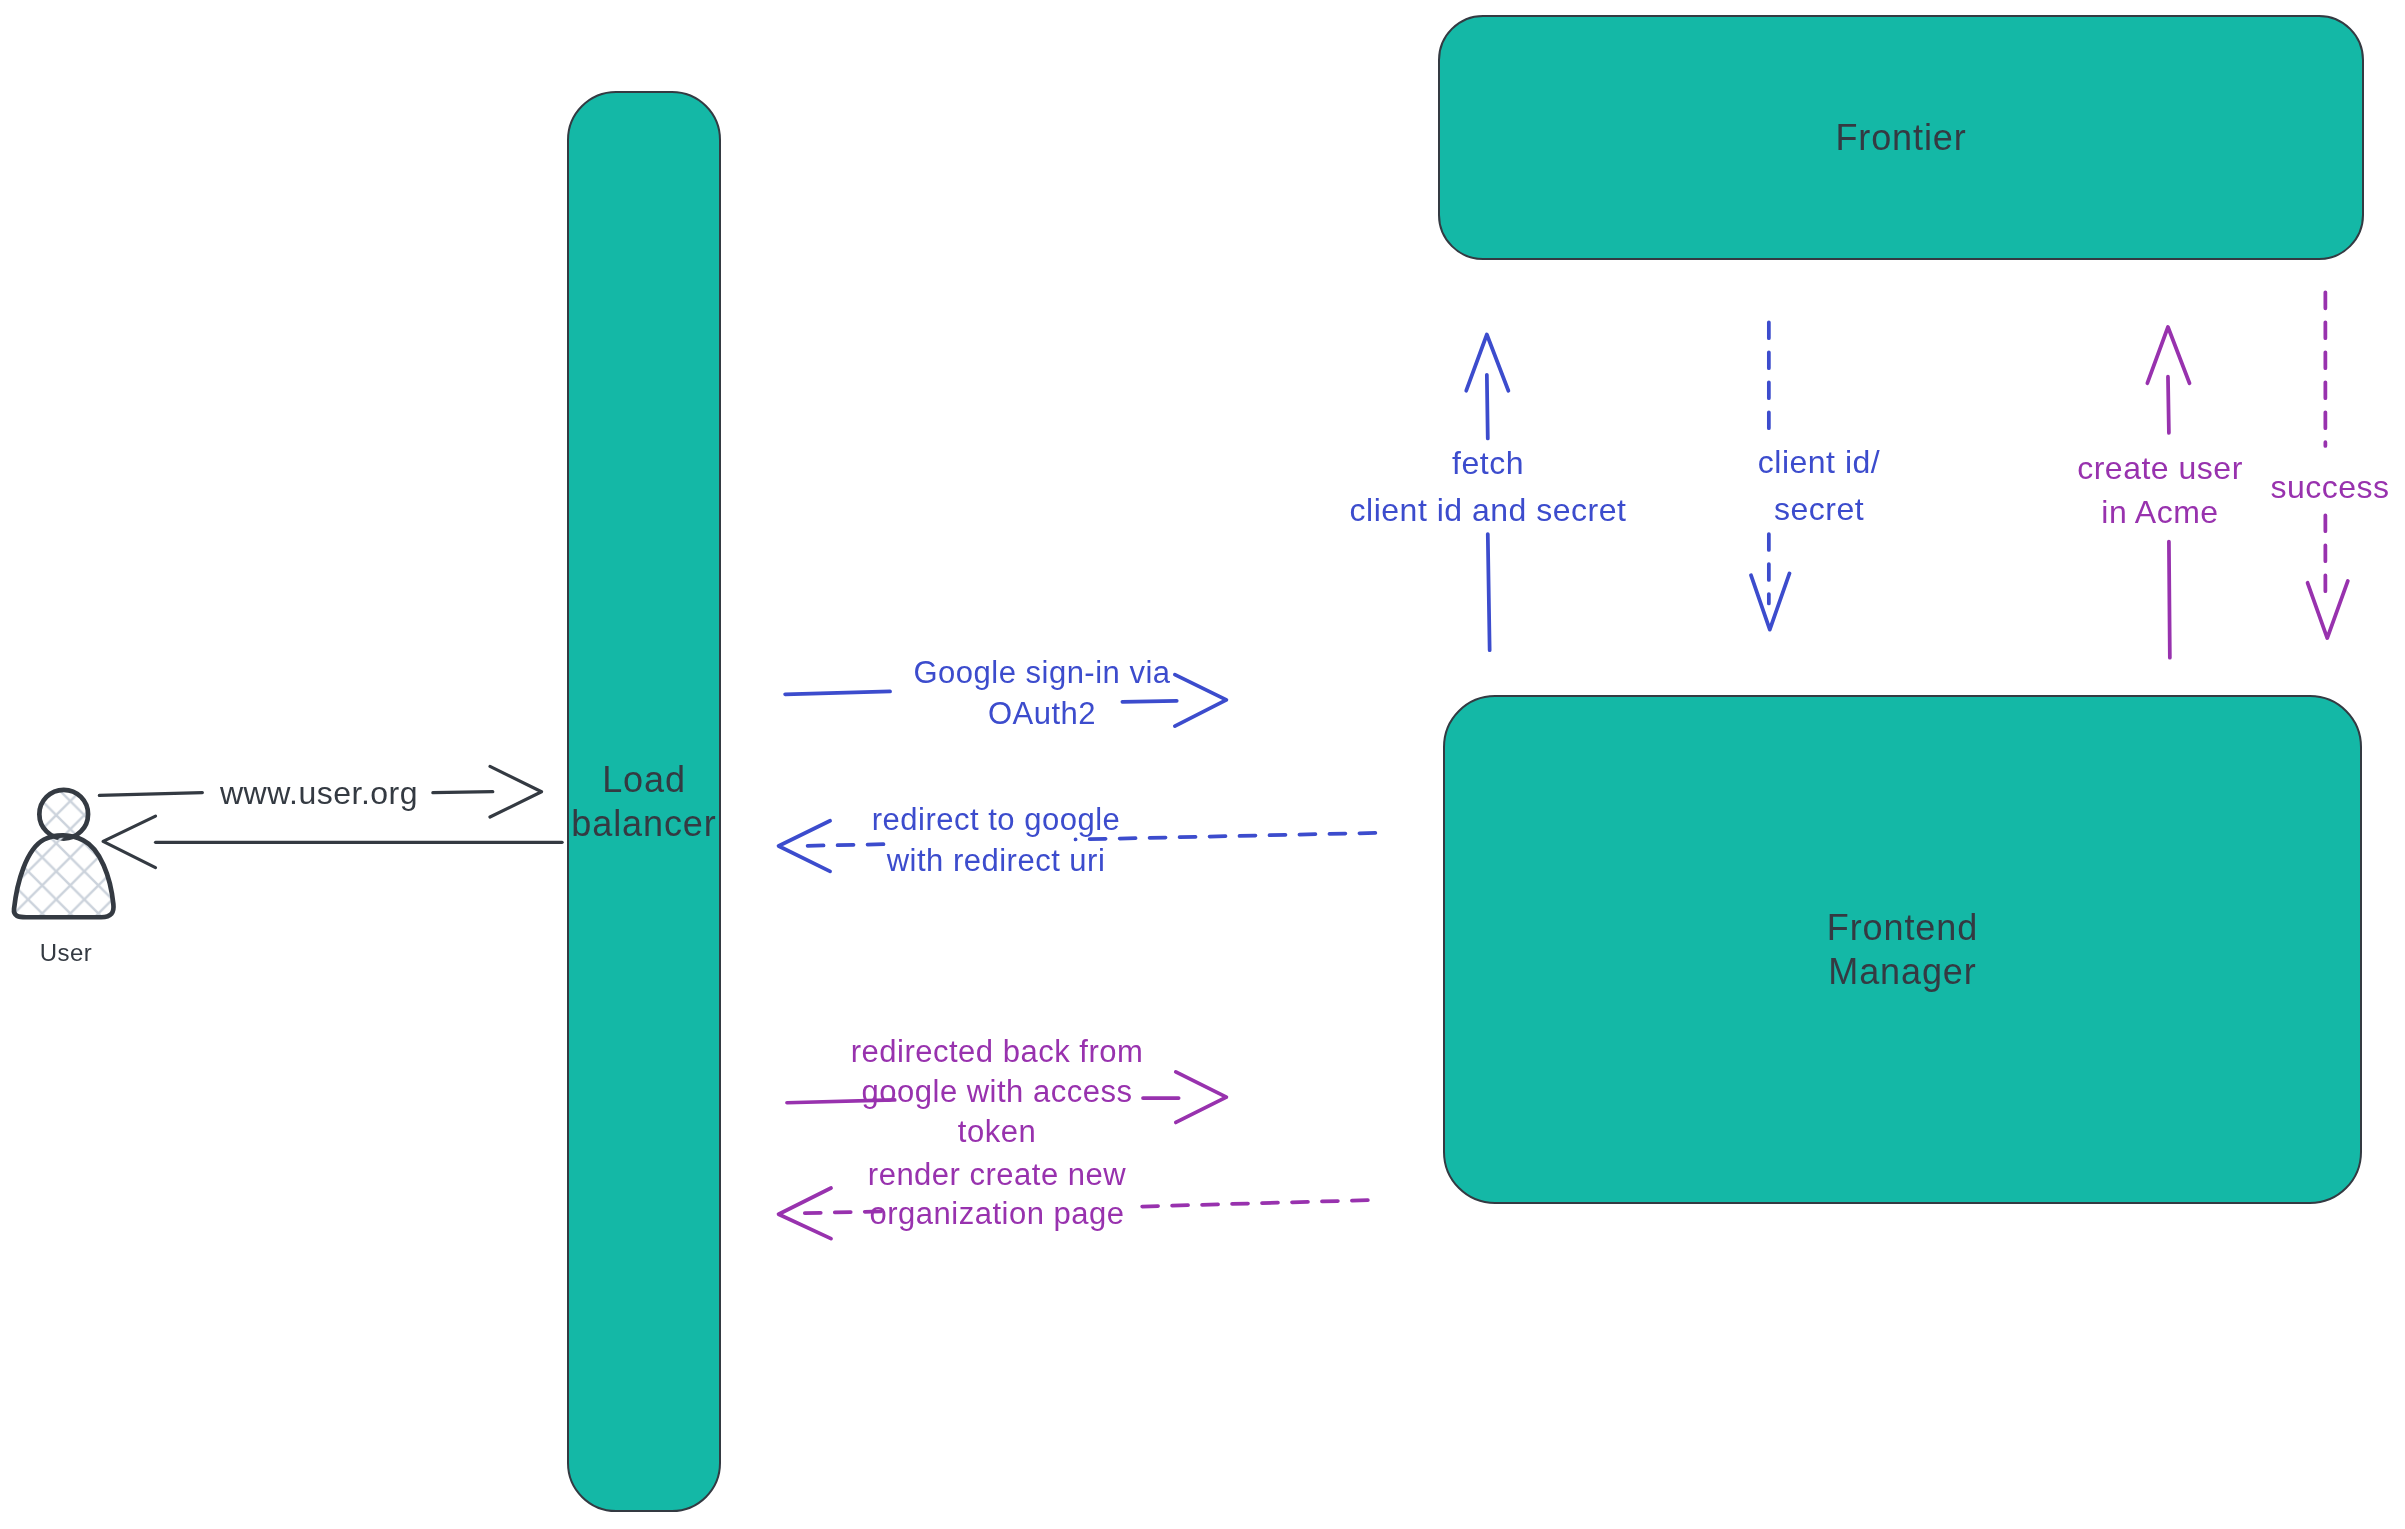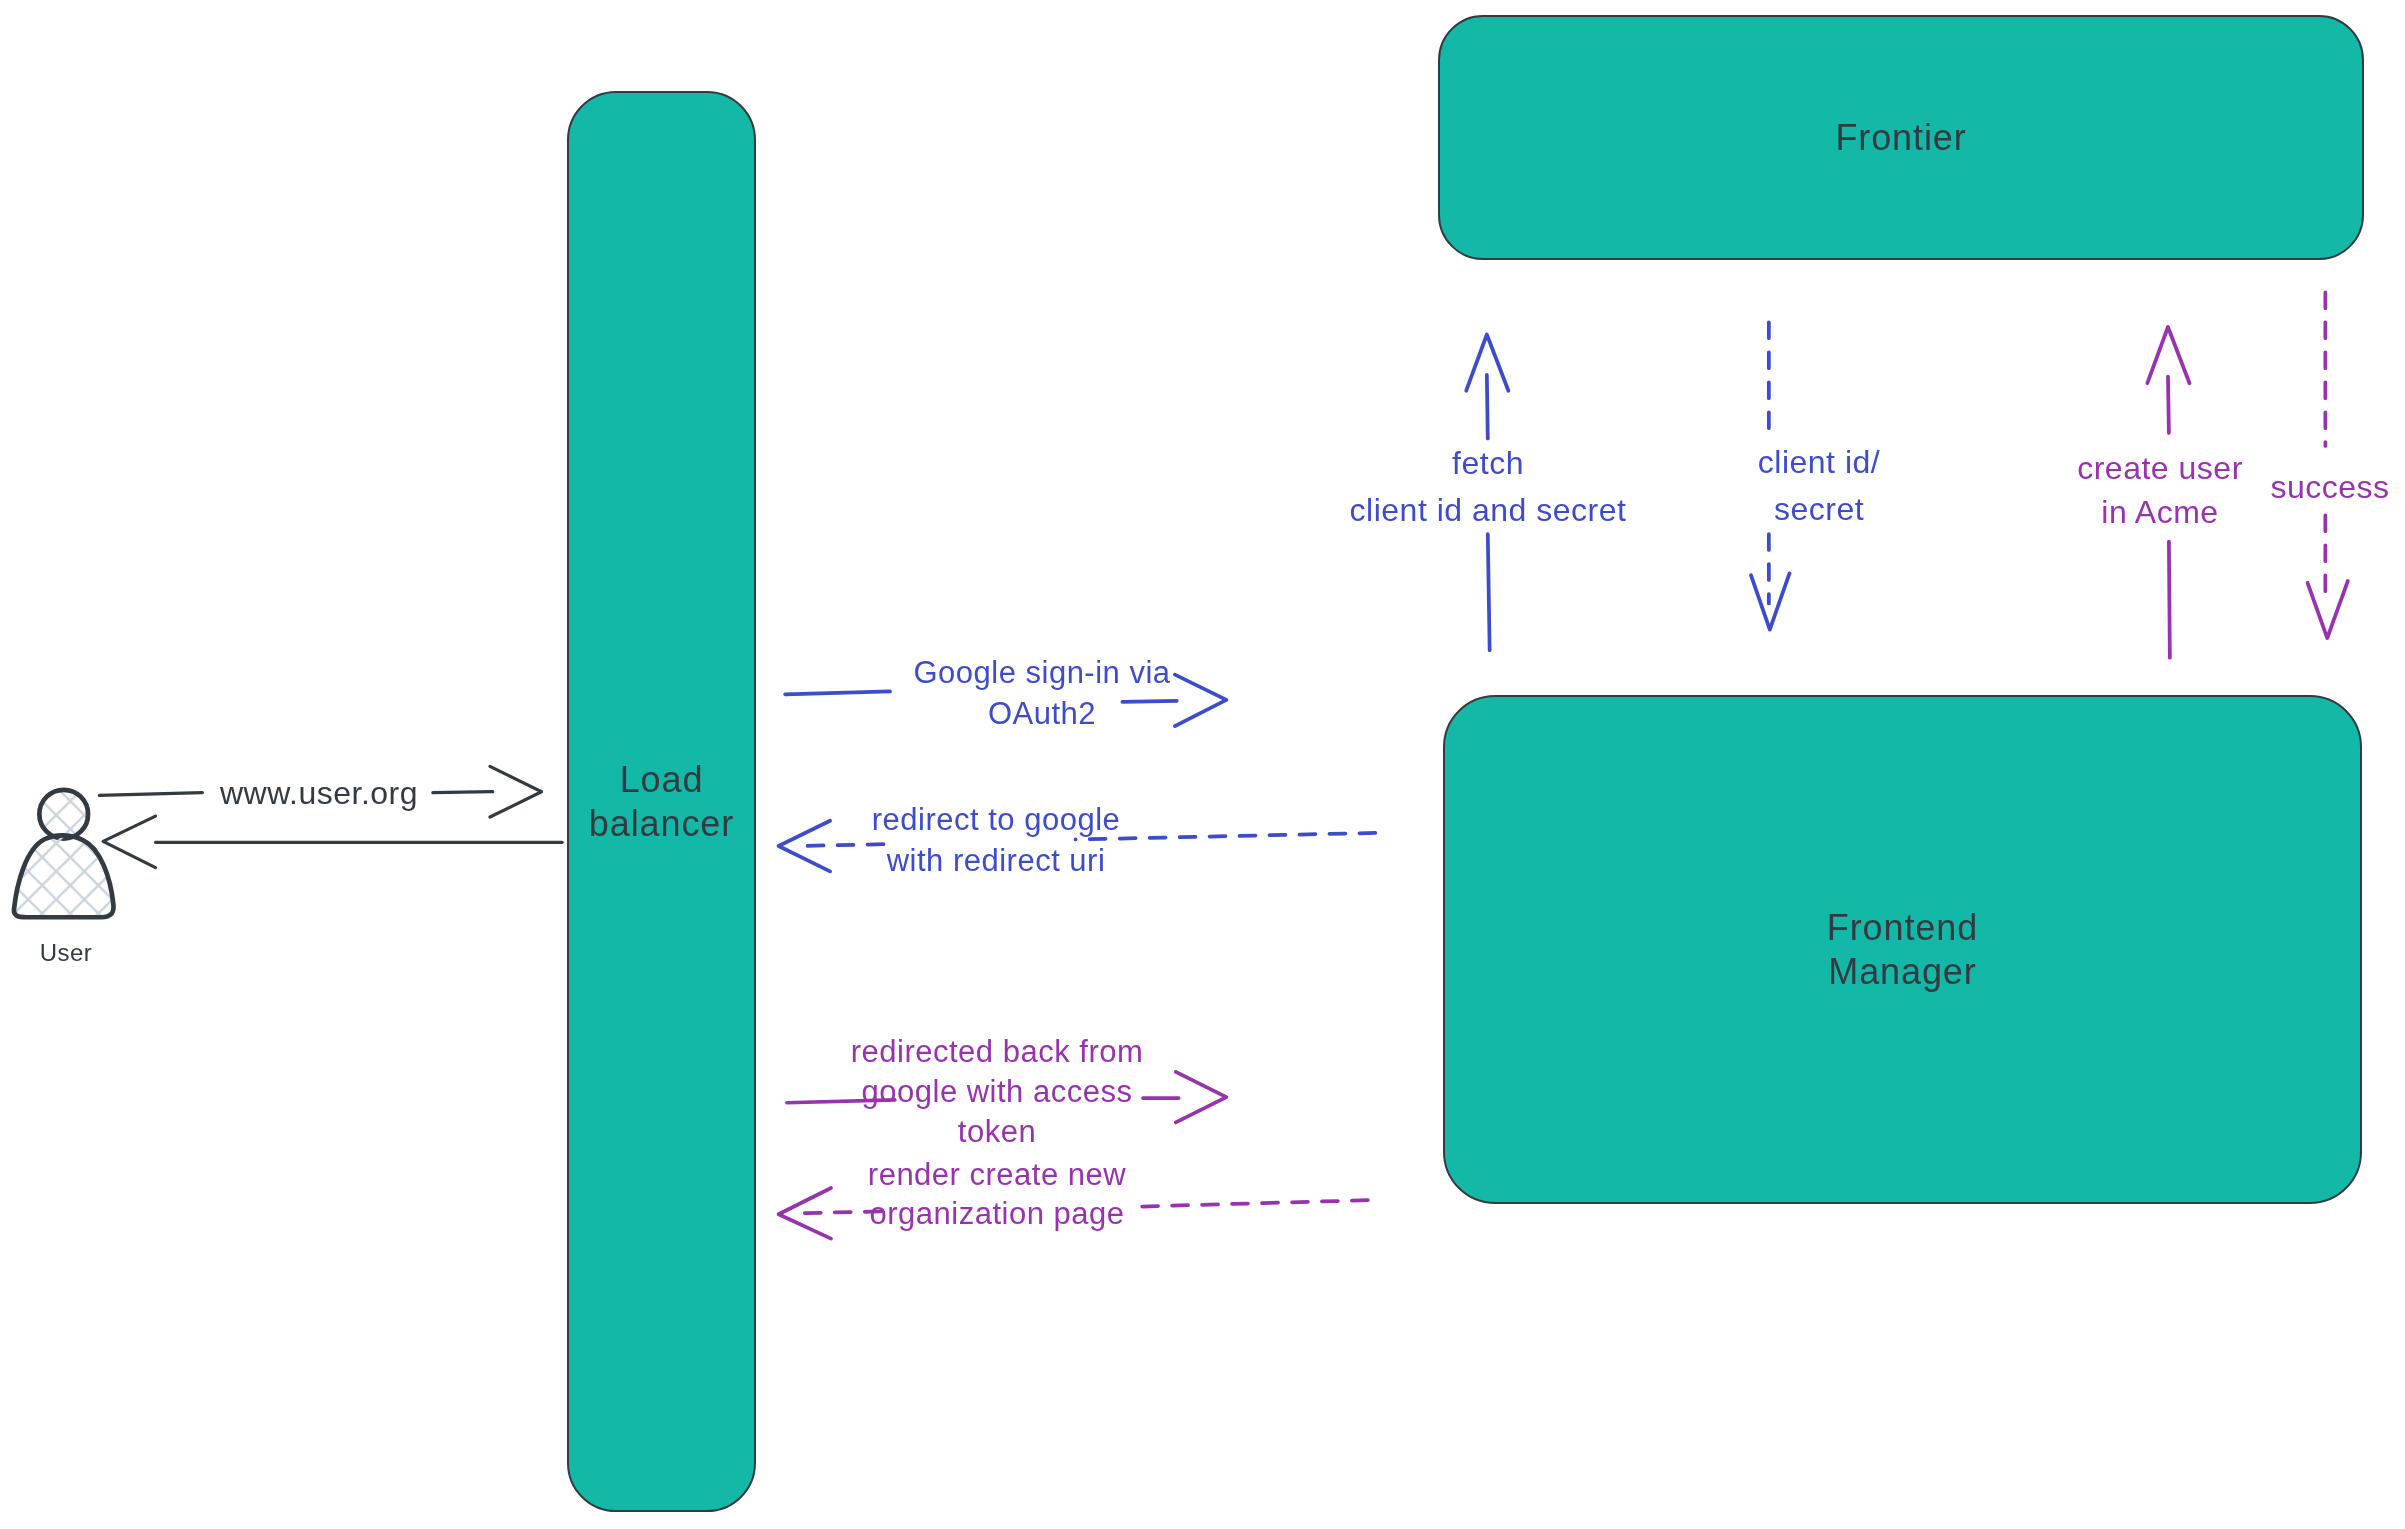--- a/index.html
+++ b/index.html
@@ -14,21 +14,21 @@
   }
   
   .node{
     position:absolute; background:#14b8a6; border:2.8px solid var(--ink);
     display:flex; align-items:center; justify-content:center; box-sizing:border-box;
   }
   .node-label{
     font-size:36px; line-height:44px; text-align:center; letter-spacing:0.9px;
     white-space:pre-line; color:var(--ink);
   }
-  #node-load-balancer{ left:567px; top:91px;  width:189px; height:1421px; border-radius:49px; }
+  #node-load-balancer{ left:567px; top:91px;  width:154px; height:1421px; border-radius:49px; }
   #node-frontier     { left:1438px; top:15px; width:926px;  height:245px;  border-radius:45px; }
   #node-frontend-manager{ left:1443px; top:695px; width:919px; height:509px; border-radius:52px; }
 
   
   .lbl{
     position:absolute; transform:translate(-50%,-50%);
     text-align:center; white-space:pre-line; letter-spacing:0.5px;
   }
   .lbl.ink{ color:var(--ink); }
   .lbl.blue{ color:var(--blue); }

